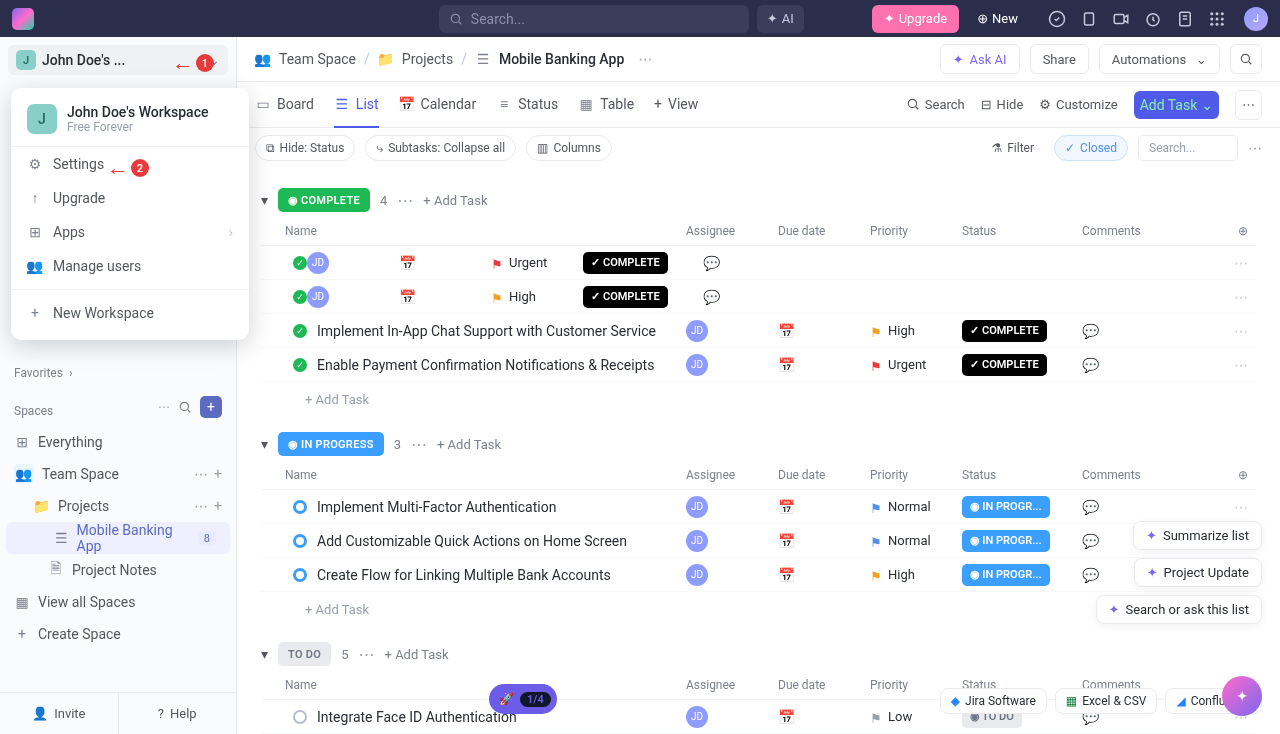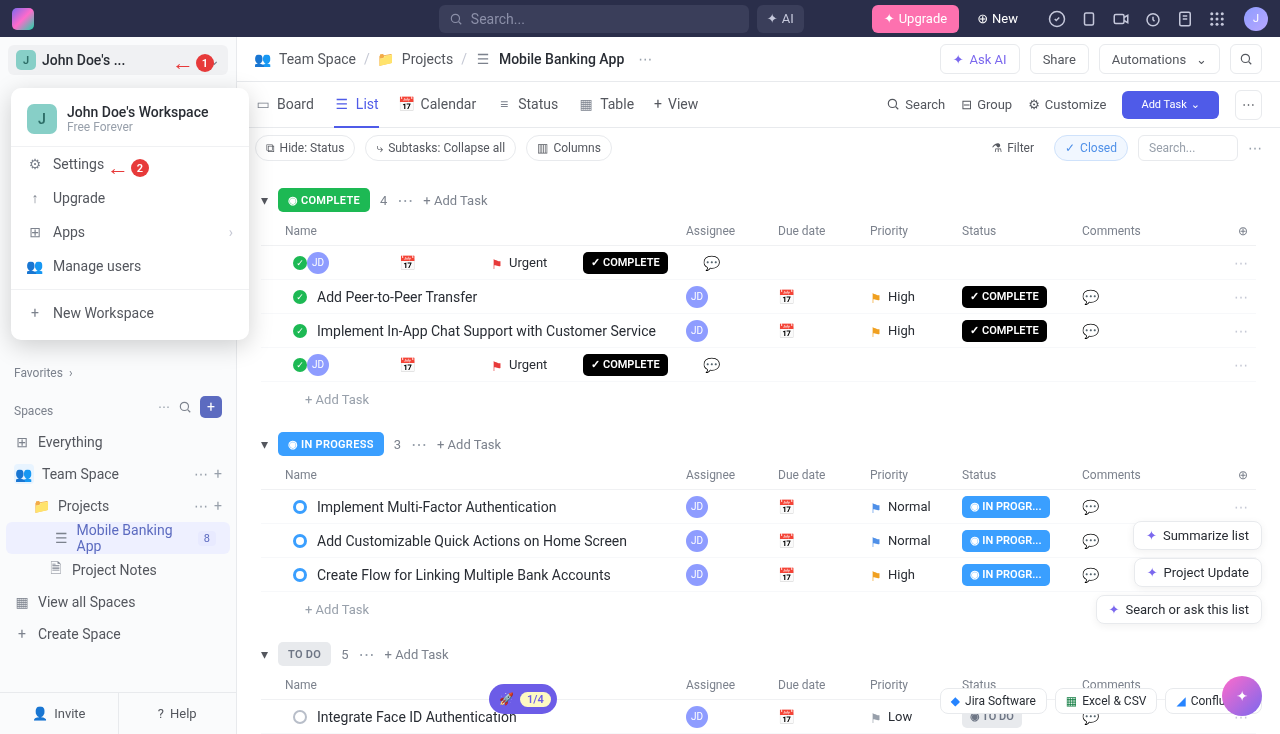--- a/index.html
+++ b/index.html
@@ -38,21 +38,21 @@
 .main{flex:1;display:flex;flex-direction:column;overflow:hidden;position:relative}
 .breadcrumb{height:45px;border-bottom:1px solid #e8eaed;display:flex;align-items:center;padding:0 18px;gap:8px;color:#54575e}
 .breadcrumb .sep{color:#c5c8d4}
 .bc-right{margin-left:auto;display:flex;gap:10px;align-items:center}
 .btn-ghost{height:30px;border:1px solid #e8eaed;border-radius:6px;padding:0 12px;display:flex;align-items:center;gap:6px;font-size:13px;background:#fff;cursor:pointer}
 .ask-ai{color:#7b68ee}
 .views-bar{height:46px;border-bottom:1px solid #e8eaed;display:flex;align-items:center;padding:0 18px;gap:20px}
 .view-tab{display:flex;align-items:center;gap:6px;color:#54575e;font-size:14px;height:46px;border-bottom:2px solid transparent;cursor:pointer}
 .view-tab.active{color:#4f5be8;border-bottom-color:#4f5be8}
 .views-right{margin-left:auto;display:flex;gap:16px;align-items:center;color:#54575e;font-size:13px}
-.add-task-btn{height:28px;background:#4f5be8;color:#ffffff;border-radius:6px;padding:0 19px;display:flex;align-items:center;gap:4px;font-size:11px}
+.add-task-btn{height:28px;background:#4f5be8;color:#86efac;border-radius:6px;padding:0 6px;display:flex;align-items:center;gap:4px;font-size:14px}
 .toolbar{height:40px;display:flex;align-items:center;padding:0 18px;gap:10px}
 .chip{height:26px;border:1px solid #e8eaed;border-radius:14px;padding:0 10px;display:flex;align-items:center;gap:5px;font-size:12px;color:#54575e;background:#fff}
 .chip.closed{color:#4f90e8;border-color:#cfe2fb;background:#f1f7ff}
 .toolbar-right{margin-left:auto;display:flex;gap:10px;align-items:center}
 .search-field{height:26px;border:1px solid #e8eaed;border-radius:6px;padding:0 10px;font-size:12px;color:#98a0ab;width:100px;display:flex;align-items:center}
 .list-area{flex:1;overflow-y:auto;padding:4px 24px 100px}
 .group{margin-top:12px}
 .group-header{display:flex;align-items:center;gap:10px;height:32px}
 .status-pill{height:24px;border-radius:5px;padding:0 10px;display:flex;align-items:center;gap:5px;color:#fff;font-size:11px;font-weight:600;letter-spacing:.3px}
 .status-complete{background:#1db954}
@@ -84,21 +84,21 @@
 .sb-complete{background:#000000}
 .sb-progress{background:#3a9fff}
 .sb-todo{background:#e8eaed;color:#6e7685}
 .comment-icon,.more-icon{color:#c5c8d4}
 .row-add-task{padding-left:44px;color:#98a0ab;font-size:13px;height:34px;display:flex;align-items:center;gap:6px}
 .float-chips{position:absolute;right:18px;bottom:110px;display:flex;flex-direction:column;gap:8px;align-items:flex-end}
 .float-chip{background:#fff;border:1px solid #e8eaed;border-radius:8px;padding:6px 12px;font-size:13px;display:flex;align-items:center;gap:6px;box-shadow:0 2px 8px rgba(0,0,0,.06)}
 .import-bar{position:absolute;right:18px;bottom:20px;display:flex;gap:8px;align-items:center}
 .import-chip{background:#fff;border:1px solid #e8eaed;border-radius:8px;padding:5px 10px;font-size:12px;display:flex;align-items:center;gap:5px}
 .onboard{position:absolute;left:252px;bottom:20px;background:#6c5ce7;color:#fff;border-radius:16px;height:30px;padding:0 6px 0 10px;display:flex;align-items:center;gap:6px;font-size:12px}
-.onboard .pill{background:#fef9c3;color:#6c5ce7;border-radius:10px;padding:1px 7px;font-size:11px;font-weight:600}
+.onboard .pill{background:#0f172a;color:#6c5ce7;border-radius:10px;padding:1px 7px;font-size:11px;font-weight:600}
 .fab{position:absolute;right:18px;bottom:18px;width:40px;height:40px;border-radius:50%;background:linear-gradient(135deg,#ff6bcb,#7b68ee);display:flex;align-items:center;justify-content:center;color:#fff;z-index:5}
 svg{display:block}
 .plus-btn{width:22px;height:22px;background:#5c6bc0;border-radius:5px;color:#fff;display:flex;align-items:center;justify-content:center;font-size:14px}
 .ico{width:16px;height:16px;display:inline-flex;align-items:center;justify-content:center;color:#7c828d}
 </style>
 </head>
 <body>
 
 <div class="topbar">
   <div class="logo"></div>
@@ -354,21 +354,21 @@
       <div class="views-right">
         <span style="display:flex;gap:5px;align-items:flex-start">
             <svg width="14" height="14" viewBox="0 0 24 24" fill="none" stroke="#54575e" stroke-width="2">
               <circle cx="11" cy="11" r="7"></circle>
               <path d="m21 21-4.3-4.3"></path>
             </svg>
             <span>Search</span>
           </span>
         <span style="display:flex;gap:5px;align-items:center">
             <span>⊟</span>
-            <span>Group</span>
+            <span>Hide</span>
           </span>
         <span style="display:flex;gap:5px;align-items:center">
             <span>⚙</span>
             <span>Customize</span>
           </span>
         <div class="add-task-btn">
             <span>Add Task</span>
             <span>⌄</span>
           </div>
         <span class="btn-ghost" style="padding:0 6px;border-radius:6px">⋯</span>
@@ -431,21 +431,20 @@
       <div class="col priority">
               <span class="flag flag-urgent">⚑</span>
               <span>Urgent</span>
             </div>
       <div class="col-status"><span class="status-badge sb-complete">✓ COMPLETE</span></div>
       <div class="col"><span class="comment-icon">💬</span></div>
       <div style="margin-left:auto;padding-right:8px" class="more-icon">⋯</div>
     </div>
           <div class="task-row">
       <span class="status-dot dot-complete"></span>
-      <span class="task-name">Add Peer-to-Peer Transfer</span>
       <div class="col">
               <span class="assignee-av">JD</span>
             </div>
       <div class="col"><span class="cal-icon">📅</span></div>
       <div class="col priority">
               <span class="flag flag-high">⚑</span>
               <span>High</span>
             </div>
       <div class="col-status"><span class="status-badge sb-complete">✓ COMPLETE</span></div>
       <div class="col"><span class="comment-icon">💬</span></div>
@@ -461,20 +460,21 @@
       <div class="col priority">
               <span class="flag flag-high">⚑</span>
               <span>High</span>
             </div>
       <div class="col-status"><span class="status-badge sb-complete">✓ COMPLETE</span></div>
       <div class="col"><span class="comment-icon">💬</span></div>
       <div style="margin-left:auto;padding-right:8px" class="more-icon">⋯</div>
     </div>
           <div class="task-row">
       <span class="status-dot dot-complete"></span>
+      <span class="task-name">Enable Payment Confirmation Notifications &amp; Receipts</span>
       <div class="col">
               <span class="assignee-av">JD</span>
             </div>
       <div class="col"><span class="cal-icon">📅</span></div>
       <div class="col priority">
               <span class="flag flag-urgent">⚑</span>
               <span>Urgent</span>
             </div>
       <div class="col-status"><span class="status-badge sb-complete">✓ COMPLETE</span></div>
       <div class="col"><span class="comment-icon">💬</span></div>

